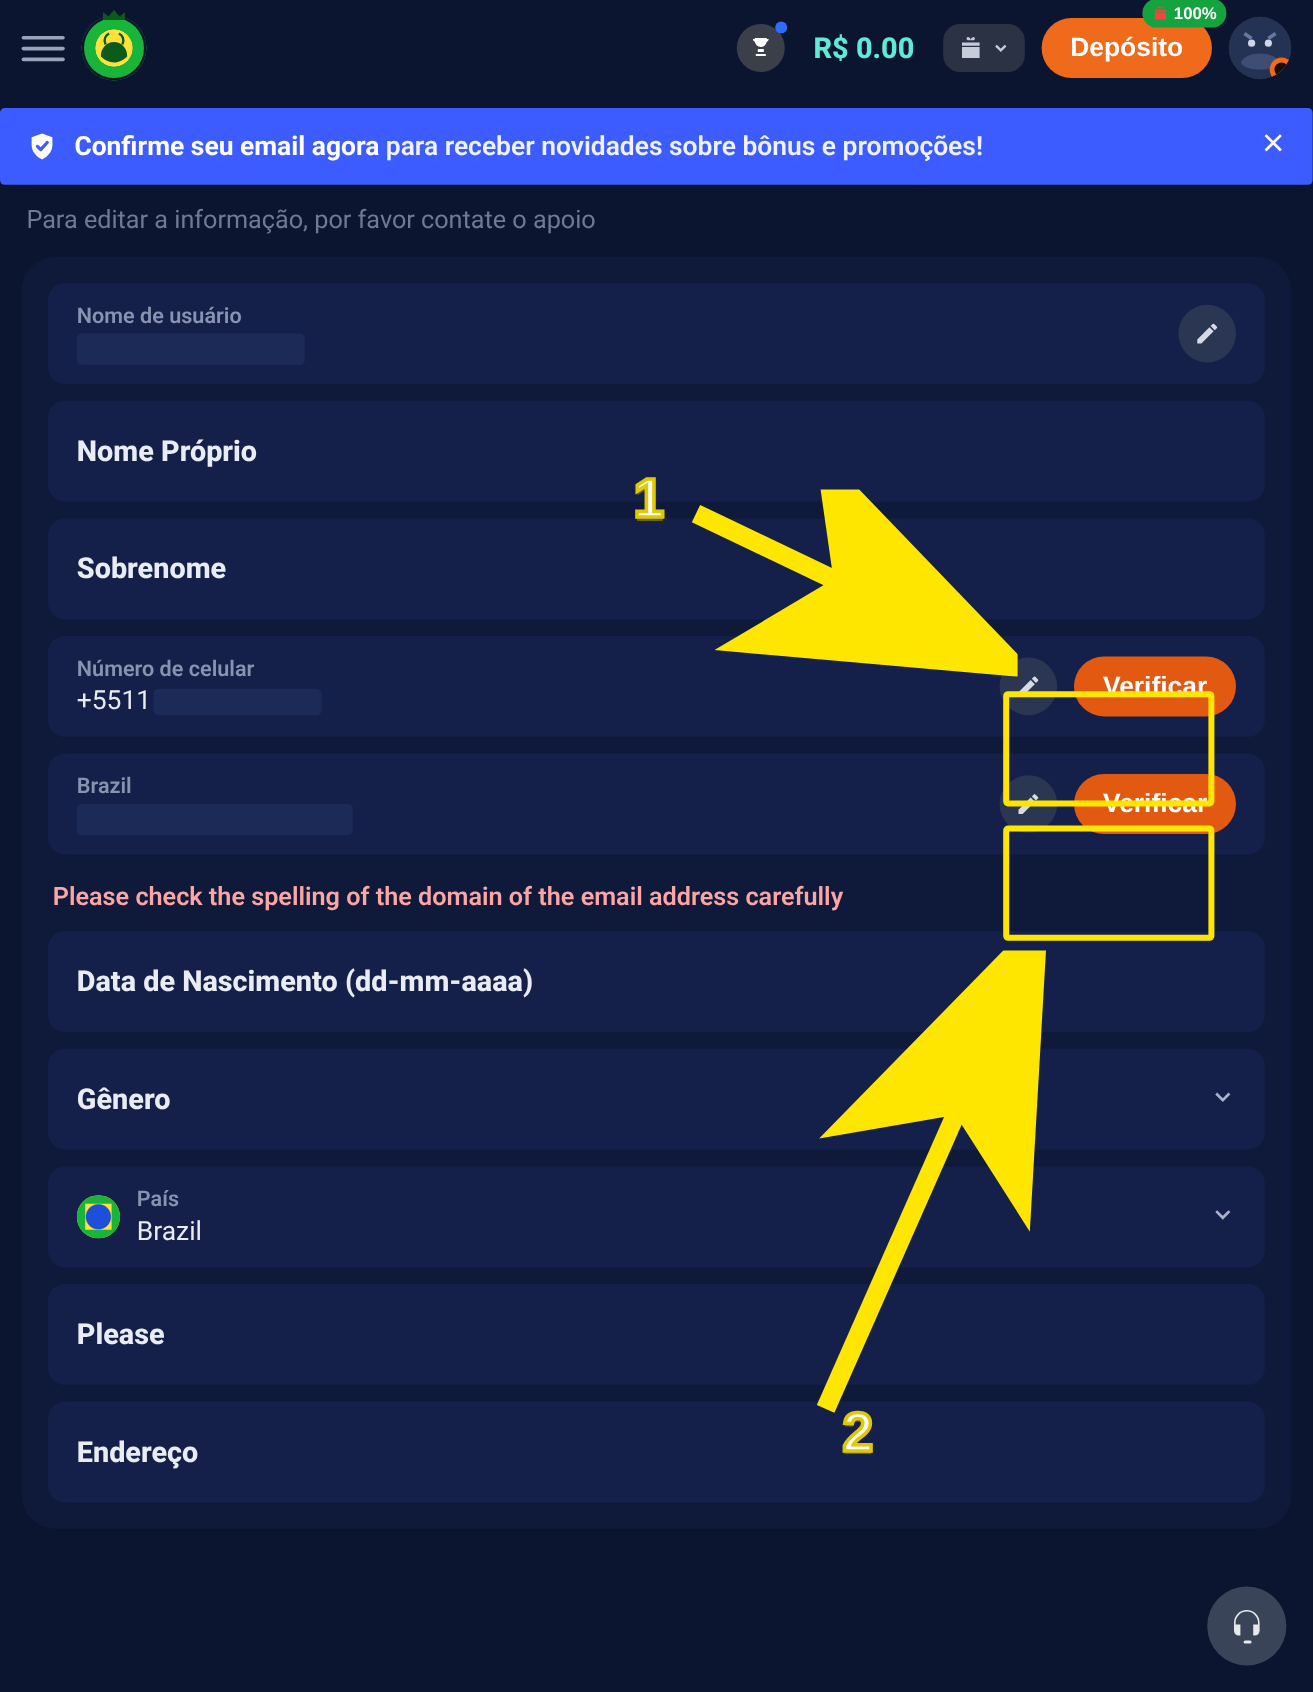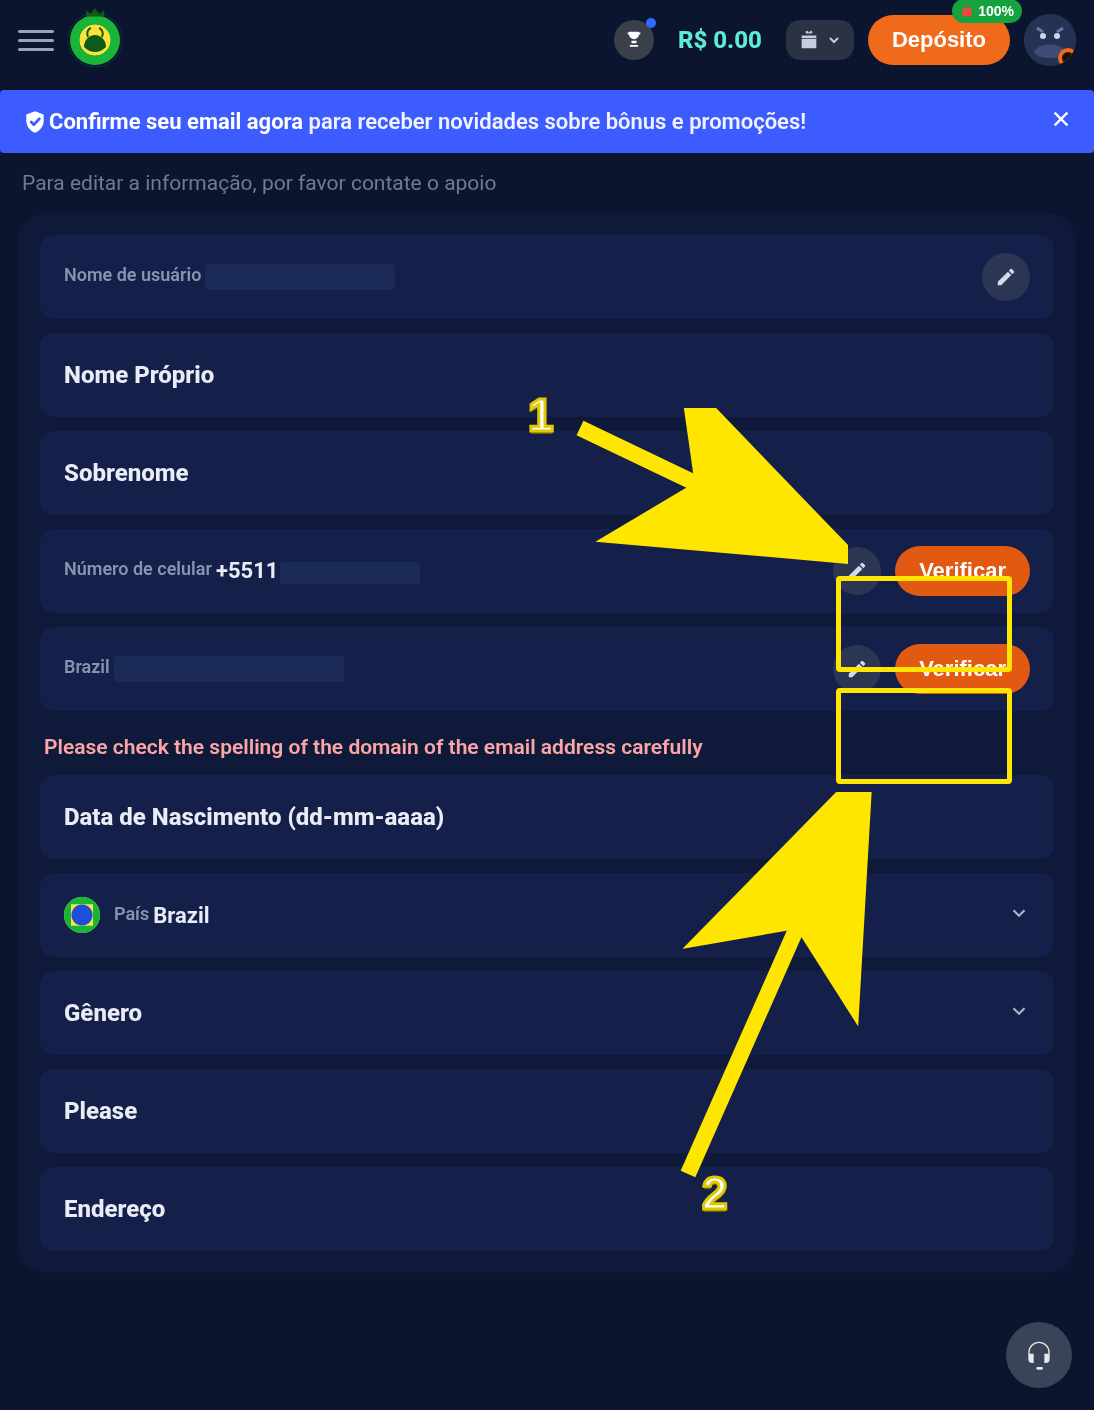--- a/index.html
+++ b/index.html
@@ -90,21 +90,21 @@
     display:flex; align-items:center; justify-content:center;
   }
 
   
   .banner {
     margin-top: 10px;
     background:#3c5cff;
     color:#fff;
     display:flex; align-items:center;
     padding: 18px 22px;
-    gap: 1px;
+    gap: 14px;
     font-size:22px;
     font-weight:700;
     border-radius: 4px;
   }
   .banner .rest { font-weight:600; opacity: 0.92; }
   .banner .close { margin-left:auto; cursor:pointer; }
 
   
   .subtitle {
     color:#6f7a93;
@@ -122,23 +122,23 @@
   .row {
     background:#14204a;
     border-radius: 14px;
     padding: 16px 24px;
     display:flex; align-items:center;
     gap: 14px;
     margin-bottom: 14px;
     min-height: 84px;
     position: relative;
   }
-  .row .textcol { flex:1; display:flex; gap:4px; }
+  .row .textcol { flex:1; display:flex; flex-direction:column; gap:4px; }
   .row .label-sm { color:#8893af; font-size:18px; font-weight:600; }
-  .row .value    { color:#e9ecf4; font-size:22px; font-weight:700; }
+  .row .value    { color:#e9ecf4; font-size:22px; font-weight:400; }
   .row .label-lg { color:#e9ecf4; font-size:24px; font-weight:800; }
 
   .redacted {
     display:inline-block; width:190px; height:26px;
     background:#1c2a58; border-radius:4px; filter: blur(0.3px);
   }
   .redacted.sm { width:140px; height:22px; }
   .redacted.lg { width:230px; }
 
   .round-icon-btn {
@@ -349,45 +349,45 @@
     </button>
   </div>
 
   <div class="hint">Please check the spelling of the domain of the email address carefully</div>
 
   <div class="row">
     <span class="label-lg">Data de Nascimento (dd-mm-aaaa)</span>
   </div>
 
   <div class="row">
+    <span class="label-lg">Gênero</span>
+    <span class="chevron">
+      <svg width="22" height="22" viewBox="0 0 24 24" fill="none" stroke="#aab2c7" stroke-width="2.5">
+          <path d="M6 9l6 6 6-6"></path>
+        </svg>
+    </span>
+  </div>
+
+  <div class="row">
     <span class="flag">
       <span class="side-l"></span>
         <span class="side-r"></span>
     </span>
     <div class="textcol">
       <span class="label-sm">País</span>
       <span class="value">Brazil</span>
     </div>
     <span class="chevron">
       <svg width="22" height="22" viewBox="0 0 24 24" fill="none" stroke="#aab2c7" stroke-width="2.5">
           <path d="M6 9l6 6 6-6"></path>
         </svg>
     </span>
   </div>
 
   <div class="row">
-    <span class="label-lg">Gênero</span>
-    <span class="chevron">
-      <svg width="22" height="22" viewBox="0 0 24 24" fill="none" stroke="#aab2c7" stroke-width="2.5">
-          <path d="M6 9l6 6 6-6"></path>
-        </svg>
-    </span>
-  </div>
-
-  <div class="row">
     <span class="label-lg">Please</span>
   </div>
 
   <div class="row" style="margin-bottom:0">
     <span class="label-lg">Endereço</span>
   </div>
 
 </div>
 
 <div class="overlay">

